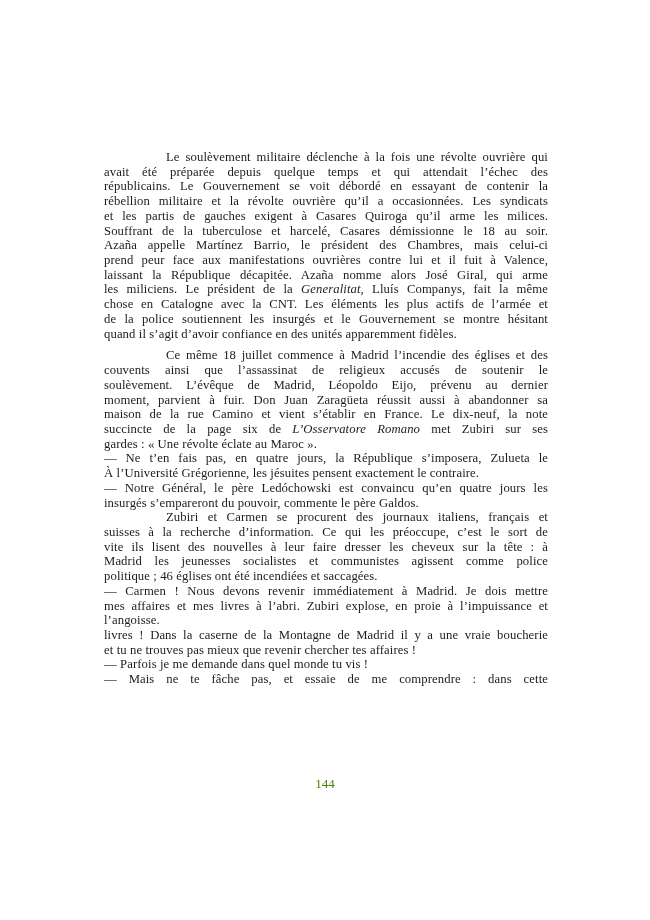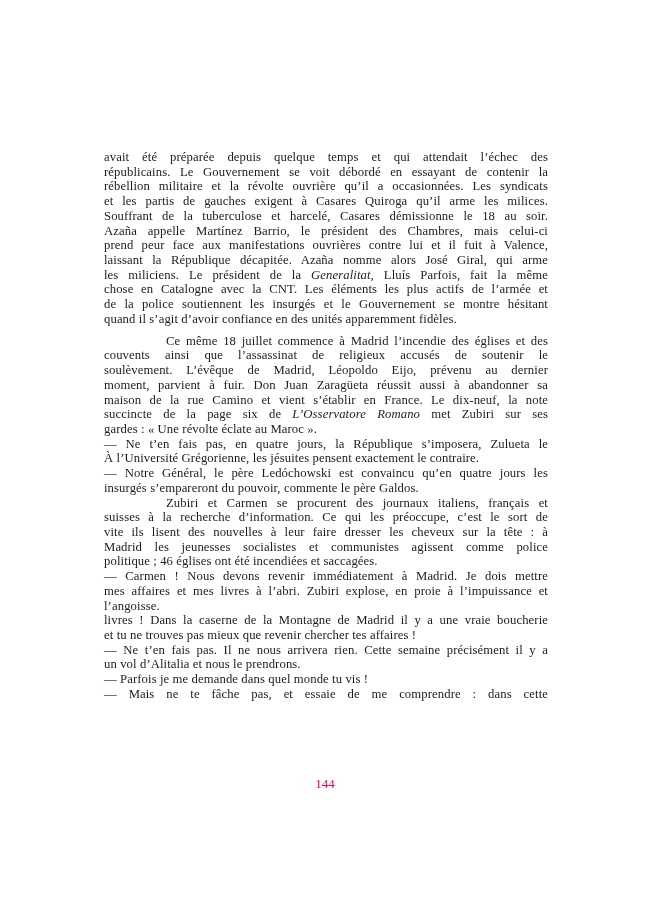--- a/index.html
+++ b/index.html
@@ -43,38 +43,39 @@
   }
   .line.indent { text-indent: 62px; }
   .line i { }
   .pagenum {
     position: absolute;
     top: 776px;
     left: 0;
     width: 650px;
     text-align: center;
     font-size: 13px;
-    color: #be185d;
+    color: #4d7c0f;
   }
 </style>
 </head>
 <body>
 
 <div class="sheet">
   <main class="textcol">
       <div class="block">
+        <div class="line indent"><span>Le soulèvement militaire déclenche à la fois une révolte ouvrière qui</span></div>
         <div class="line"><span>avait été préparée depuis quelque temps et qui attendait l’échec des</span></div>
         <div class="line"><span>républicains. Le Gouvernement se voit débordé en essayant de contenir la</span></div>
         <div class="line"><span>rébellion militaire et la révolte ouvrière qu’il a occasionnées. Les syndicats</span></div>
         <div class="line"><span>et les partis de gauches exigent à Casares Quiroga qu’il arme les milices.</span></div>
         <div class="line"><span>Souffrant de la tuberculose et harcelé, Casares démissionne le 18 au soir.</span></div>
         <div class="line"><span>Azaña appelle Martínez Barrio, le président des Chambres, mais celui-ci</span></div>
         <div class="line"><span>prend peur face aux manifestations ouvrières contre lui et il fuit à Valence,</span></div>
         <div class="line"><span>laissant la République décapitée. Azaña nomme alors José Giral, qui arme</span></div>
-        <div class="line"><span>les miliciens. Le président de la </span><i>Generalitat,</i><span> Lluís Parfois, fait la même</span></div>
+        <div class="line"><span>les miliciens. Le président de la </span><i>Generalitat,</i><span> Lluís Companys, fait la même</span></div>
         <div class="line"><span>chose en Catalogne avec la CNT. Les éléments les plus actifs de l’armée et</span></div>
         <div class="line"><span>de la police soutiennent les insurgés et le Gouvernement se montre hésitant</span></div>
         <div class="line plain"><span>quand il s’agit d’avoir confiance en des unités apparemment fidèles.</span></div>
       </div>
       <div class="block gap">
         <div class="line indent"><span>Ce même 18 juillet commence à Madrid l’incendie des églises et des</span></div>
         <div class="line"><span>couvents ainsi que l’assassinat de religieux accusés de soutenir le</span></div>
         <div class="line"><span>soulèvement. L’évêque de Madrid, Léopoldo Eijo, prévenu au dernier</span></div>
         <div class="line"><span>moment, parvient à fuir. Don Juan Zaragüeta réussit aussi à abandonner sa</span></div>
         <div class="line"><span>maison de la rue Camino et vient s’établir en France. Le dix-neuf, la note</span></div>
@@ -101,24 +102,20 @@
       <div class="block">
         <div class="line"><span>— Carmen ! Nous devons revenir immédiatement à Madrid. Je dois mettre</span></div>
         <div class="line"><span>mes affaires et mes livres à l’abri. Zubiri explose, en proie à l’impuissance et</span></div>
         <div class="line plain"><span>l’angoisse.</span></div>
       </div>
       <div class="block">
         <div class="line"><span>livres ! Dans la caserne de la Montagne de Madrid il y a une vraie boucherie</span></div>
         <div class="line plain"><span>et tu ne trouves pas mieux que revenir chercher tes affaires !</span></div>
       </div>
       <div class="block">
-        <div class="line"><span>— Ne t’en fais pas. Il ne nous arrivera rien. Cette semaine précisément il y a</span></div>
-        <div class="line plain"><span>un vol d’Alitalia et nous le prendrons.</span></div>
-      </div>
-      <div class="block">
         <div class="line plain"><span>— Parfois je me demande dans quel monde tu vis !</span></div>
       </div>
       <div class="block">
         <div class="line"><span>— Mais ne te fâche pas, et essaie de me comprendre : dans cette</span></div>
       </div>
     </main>
   <div class="pagenum">144</div>
 </div>
 
 </body></html>

